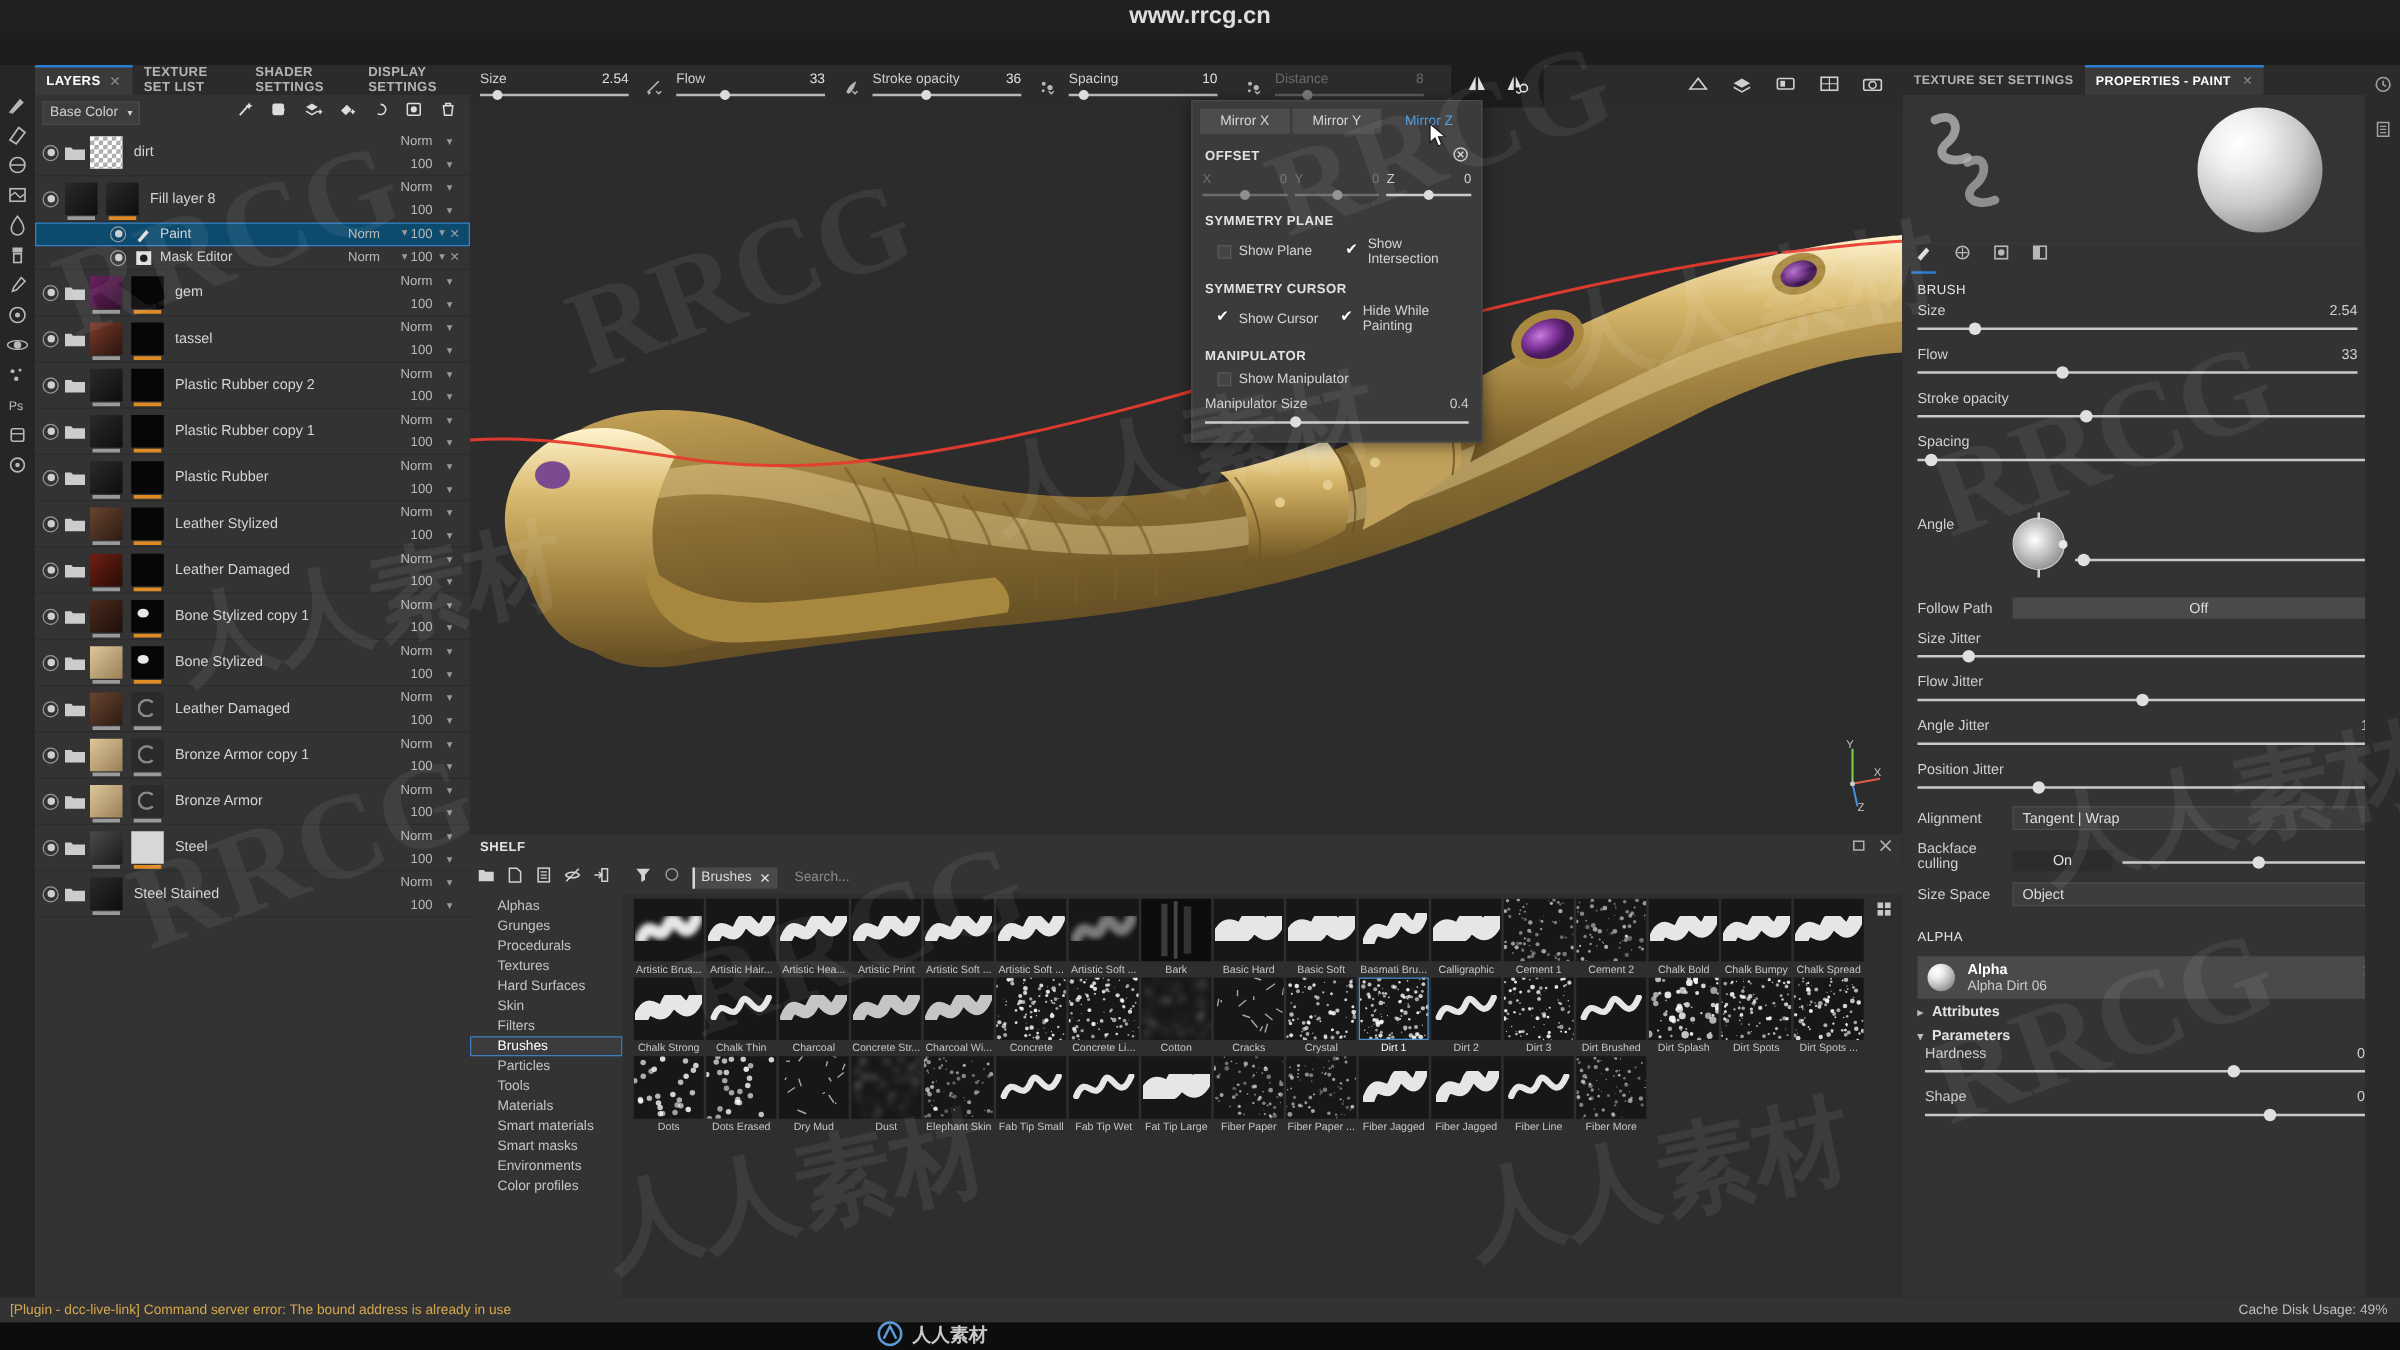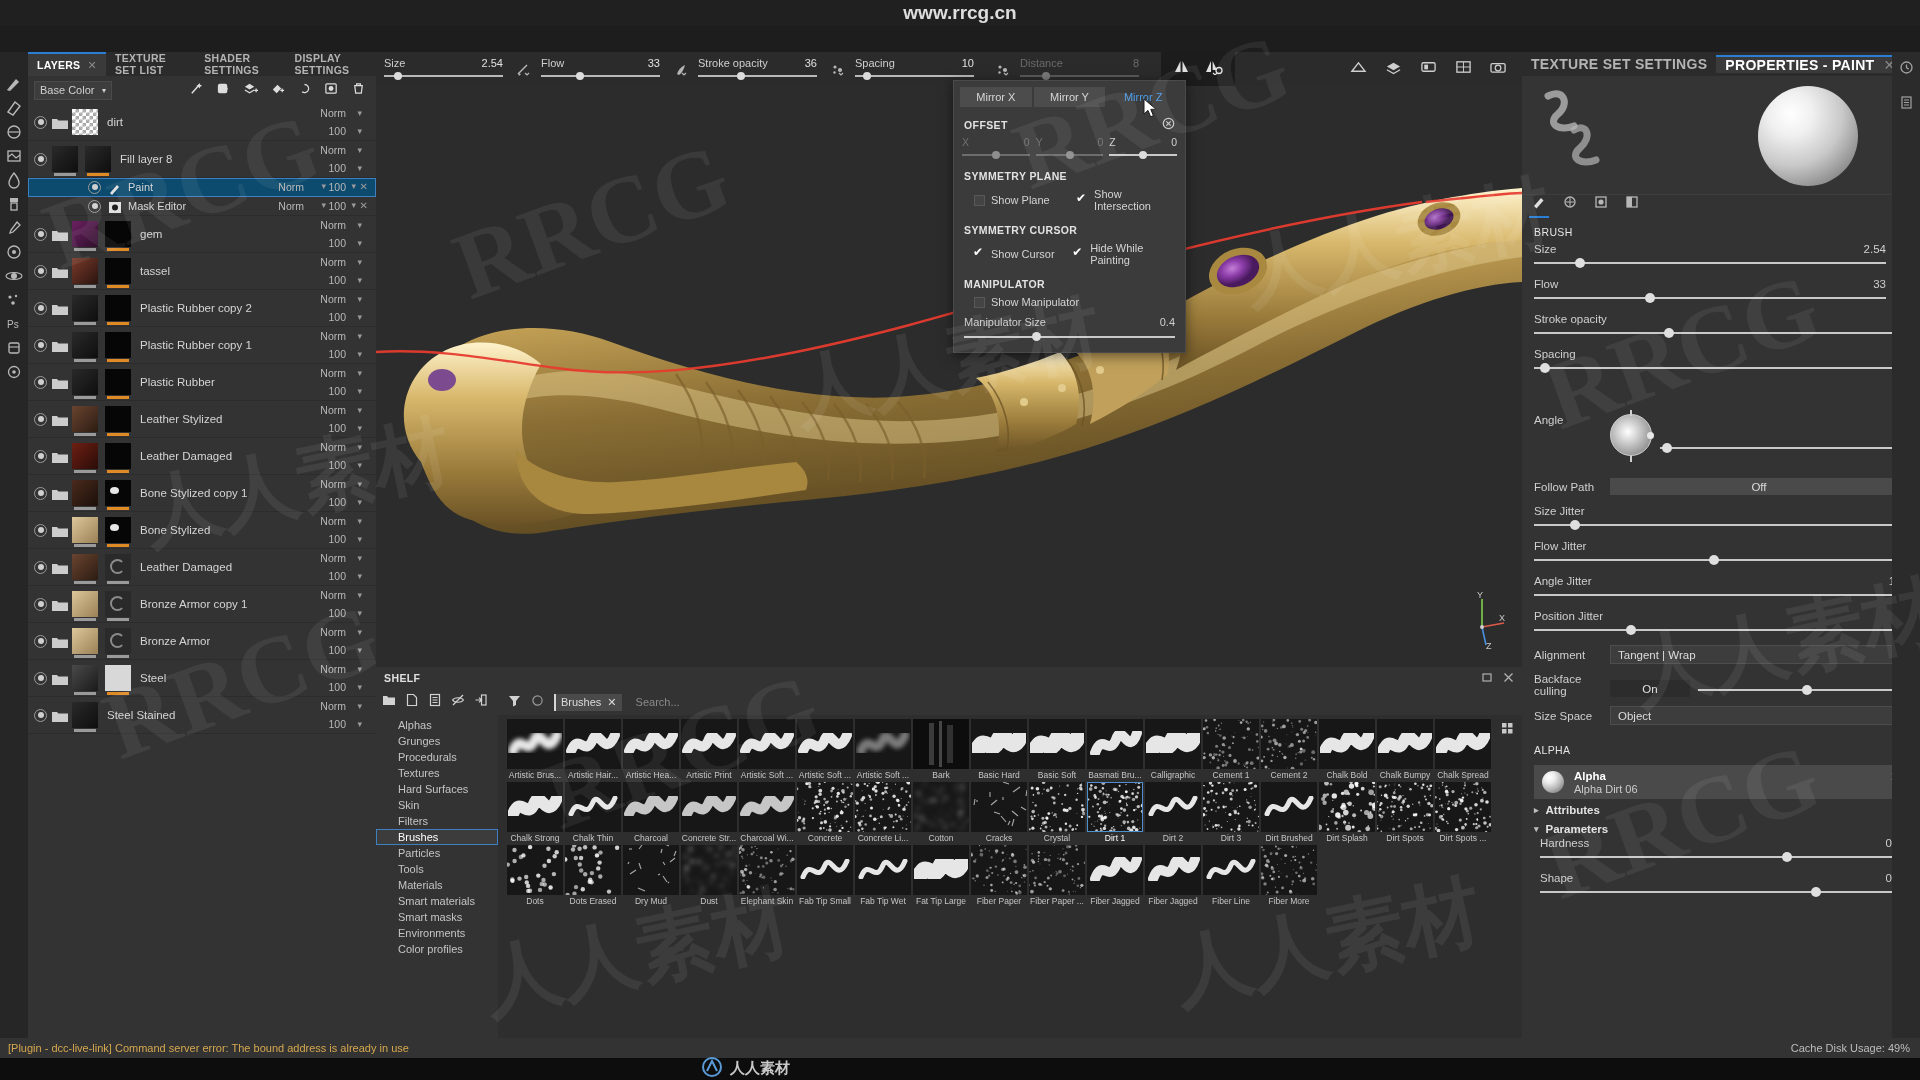--- a/index.html
+++ b/index.html
@@ -142,21 +142,21 @@
   .brushgrid { display:flex; flex-wrap:wrap; padding:4px 6px 0 8px; align-content:flex-start; overflow:hidden; height:322px;}
   .bcell { width:56px; margin:0 1px 1px 1px; }
   .bcell .sw { width:56px; height:50px; background:#171717; position:relative; overflow:hidden; }
   .bcell.sel .sw { outline:1.5px solid #4d8fd0; outline-offset:-1px;}
   .bcell .bl { font-size:8.5px; color:#c6c6c6; text-align:center; margin-top:1px; white-space:nowrap;
                overflow:hidden; text-overflow:ellipsis; height:11px;}
   .bcell.sel .bl { color:#ffffff; }
 
   
   .rightpanel { position:absolute; top:52px; left:1522px; width:398px; height:986px; background:#333333; z-index:17;}
-  .rp-tabs { display:flex; height:24px; background:#2b2b2b; font-size:14px; font-weight:bold; letter-spacing:.3px;align-items:center;}
+  .rp-tabs { display:flex; height:24px; background:#2b2b2b; font-size:10px; font-weight:bold; letter-spacing:.3px;}
   .rp-tabs .ptab { display:flex; align-items:center; padding:0 9px; color:#b4b4b4;}
   .rp-tabs .ptab.active { background:#3a3a3a; color:#ffffff; border-top:2px solid #2a7fd4;}
   .rp-tabs .ptab .x { margin-left:9px; color:#8a8a8a; font-weight:normal;}
   .matprev { height:118px; background:#343434; position:relative; }
   .sphere { position:absolute; right:62px; top:10px; width:100px; height:100px; border-radius:50%;
             background:radial-gradient(circle at 33% 28%, #ffffff 0%, #f0f0f0 22%, #c9c9c9 52%, #8f8f8f 78%, #6d6d6d 100%); }
   .rp-iconrow { height:22px; display:flex; align-items:center; gap:17px; padding-left:10px; background:#333333;
                 border-top:1px solid #3d3d3d; }
   .rp-iconrow svg { width:14px; height:14px;}
   .rp-iconrow .ri { position:relative; padding-bottom:3px;}

